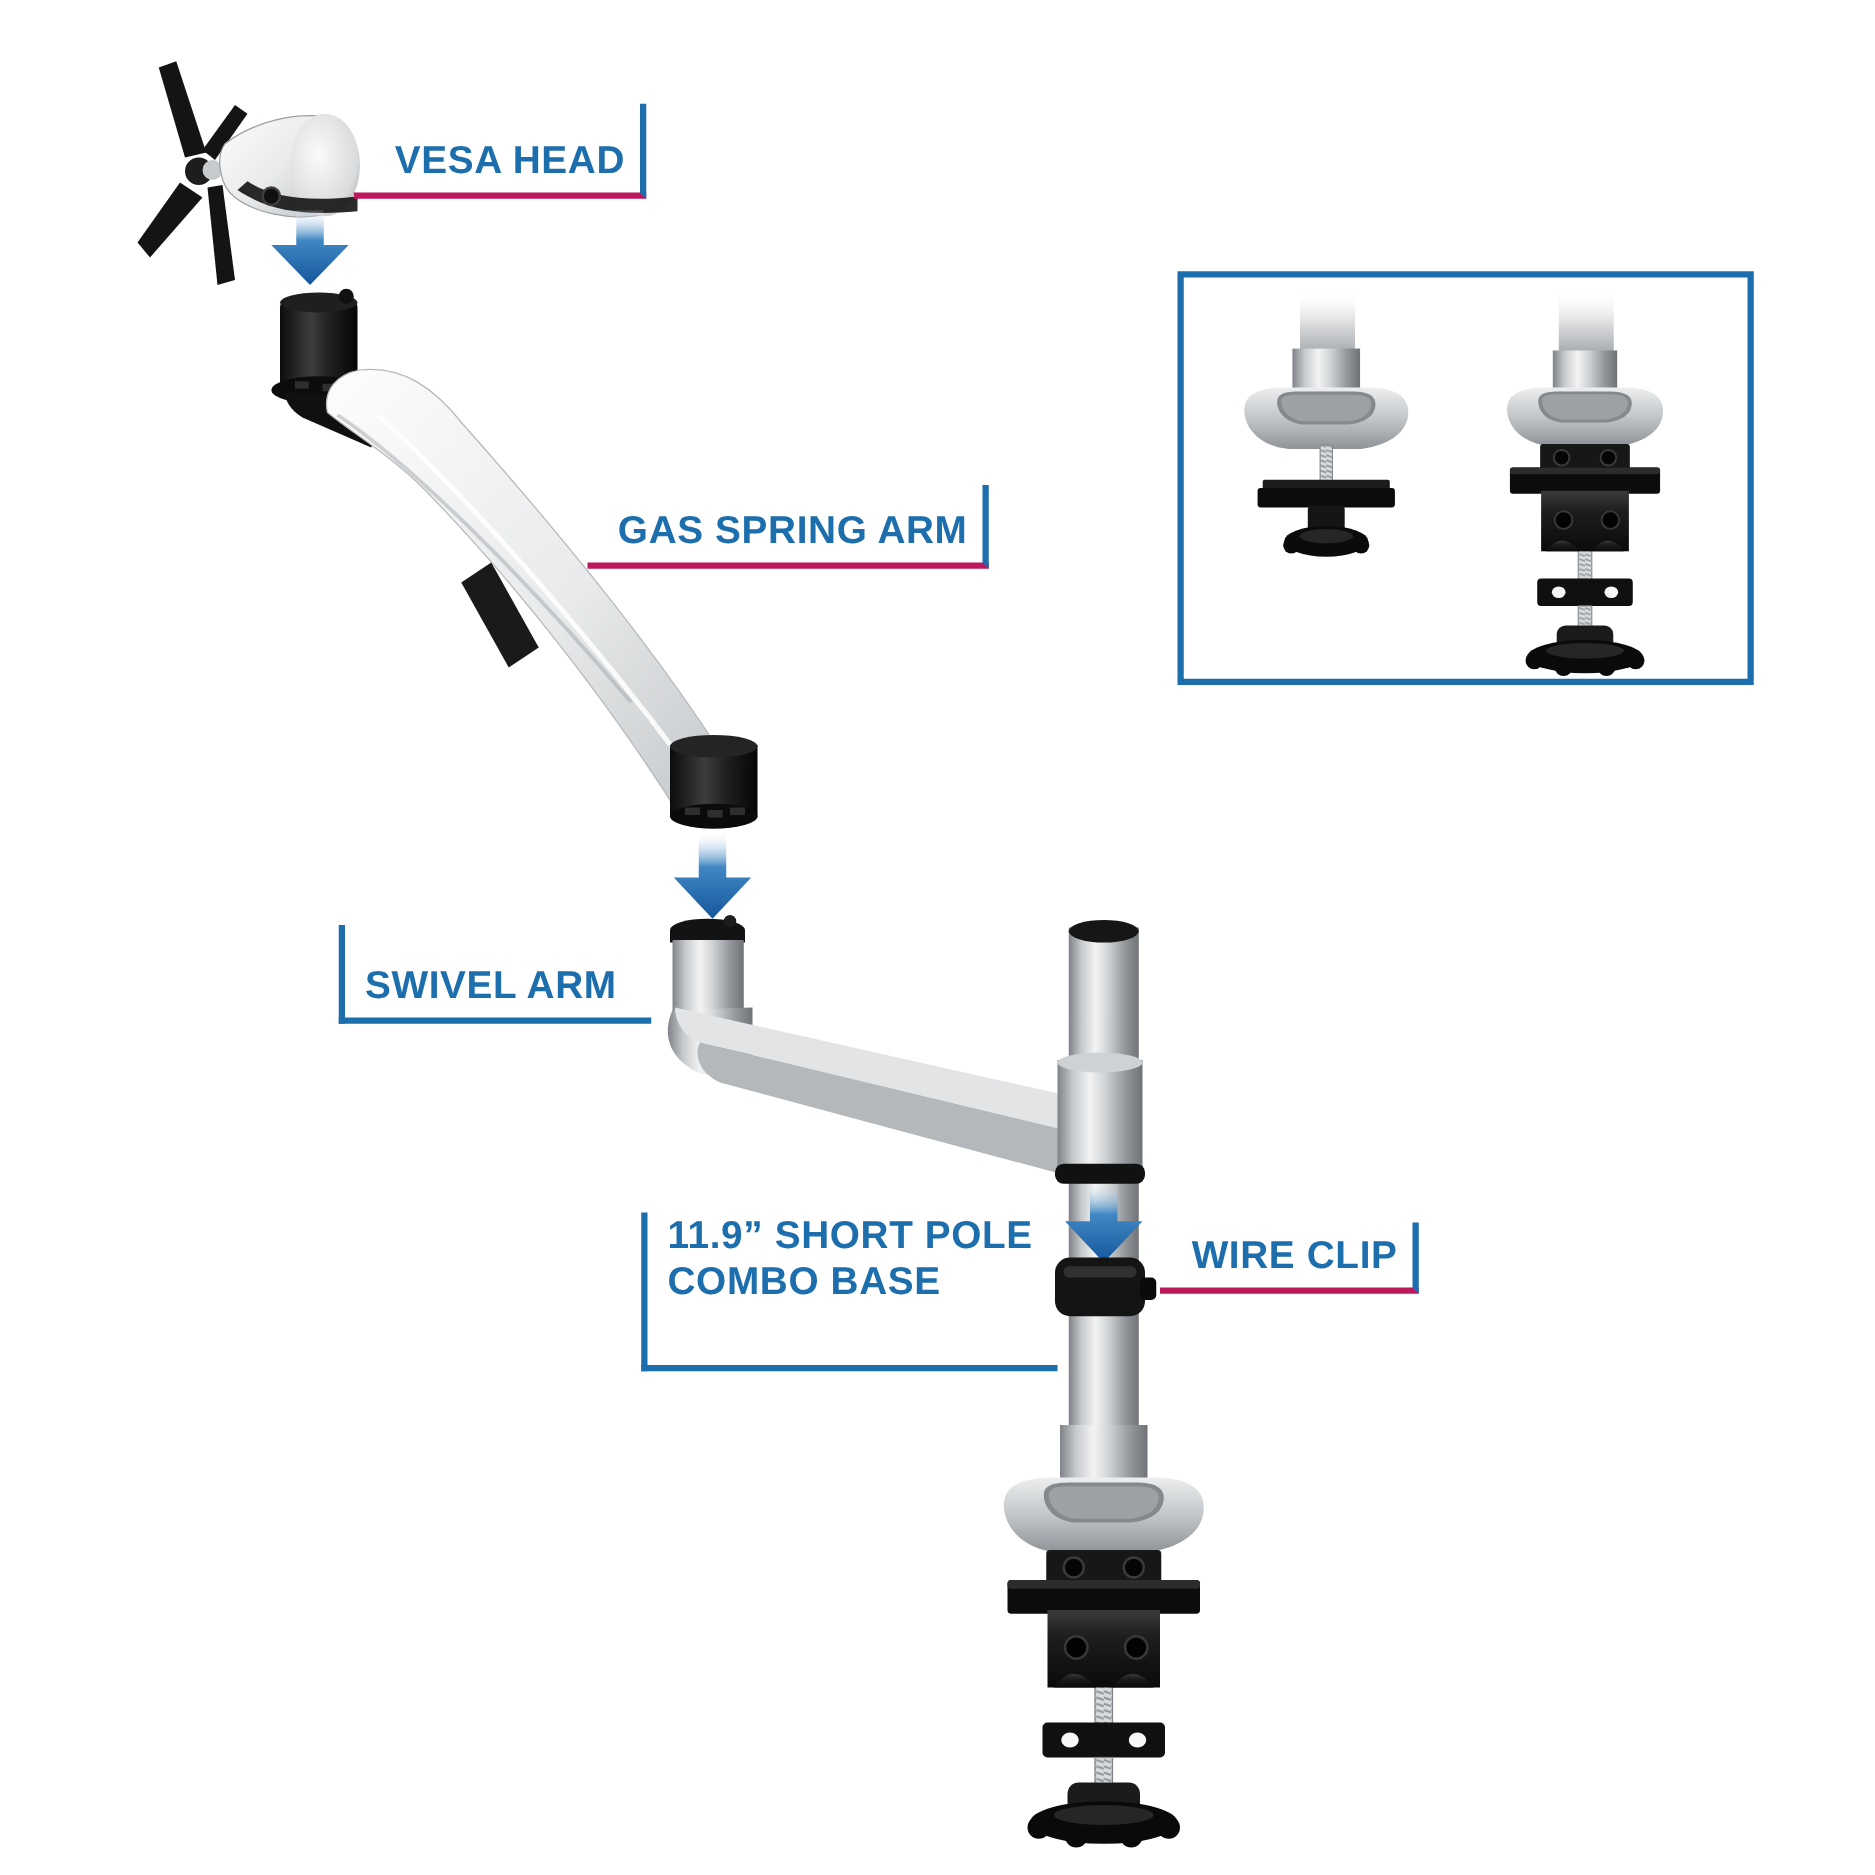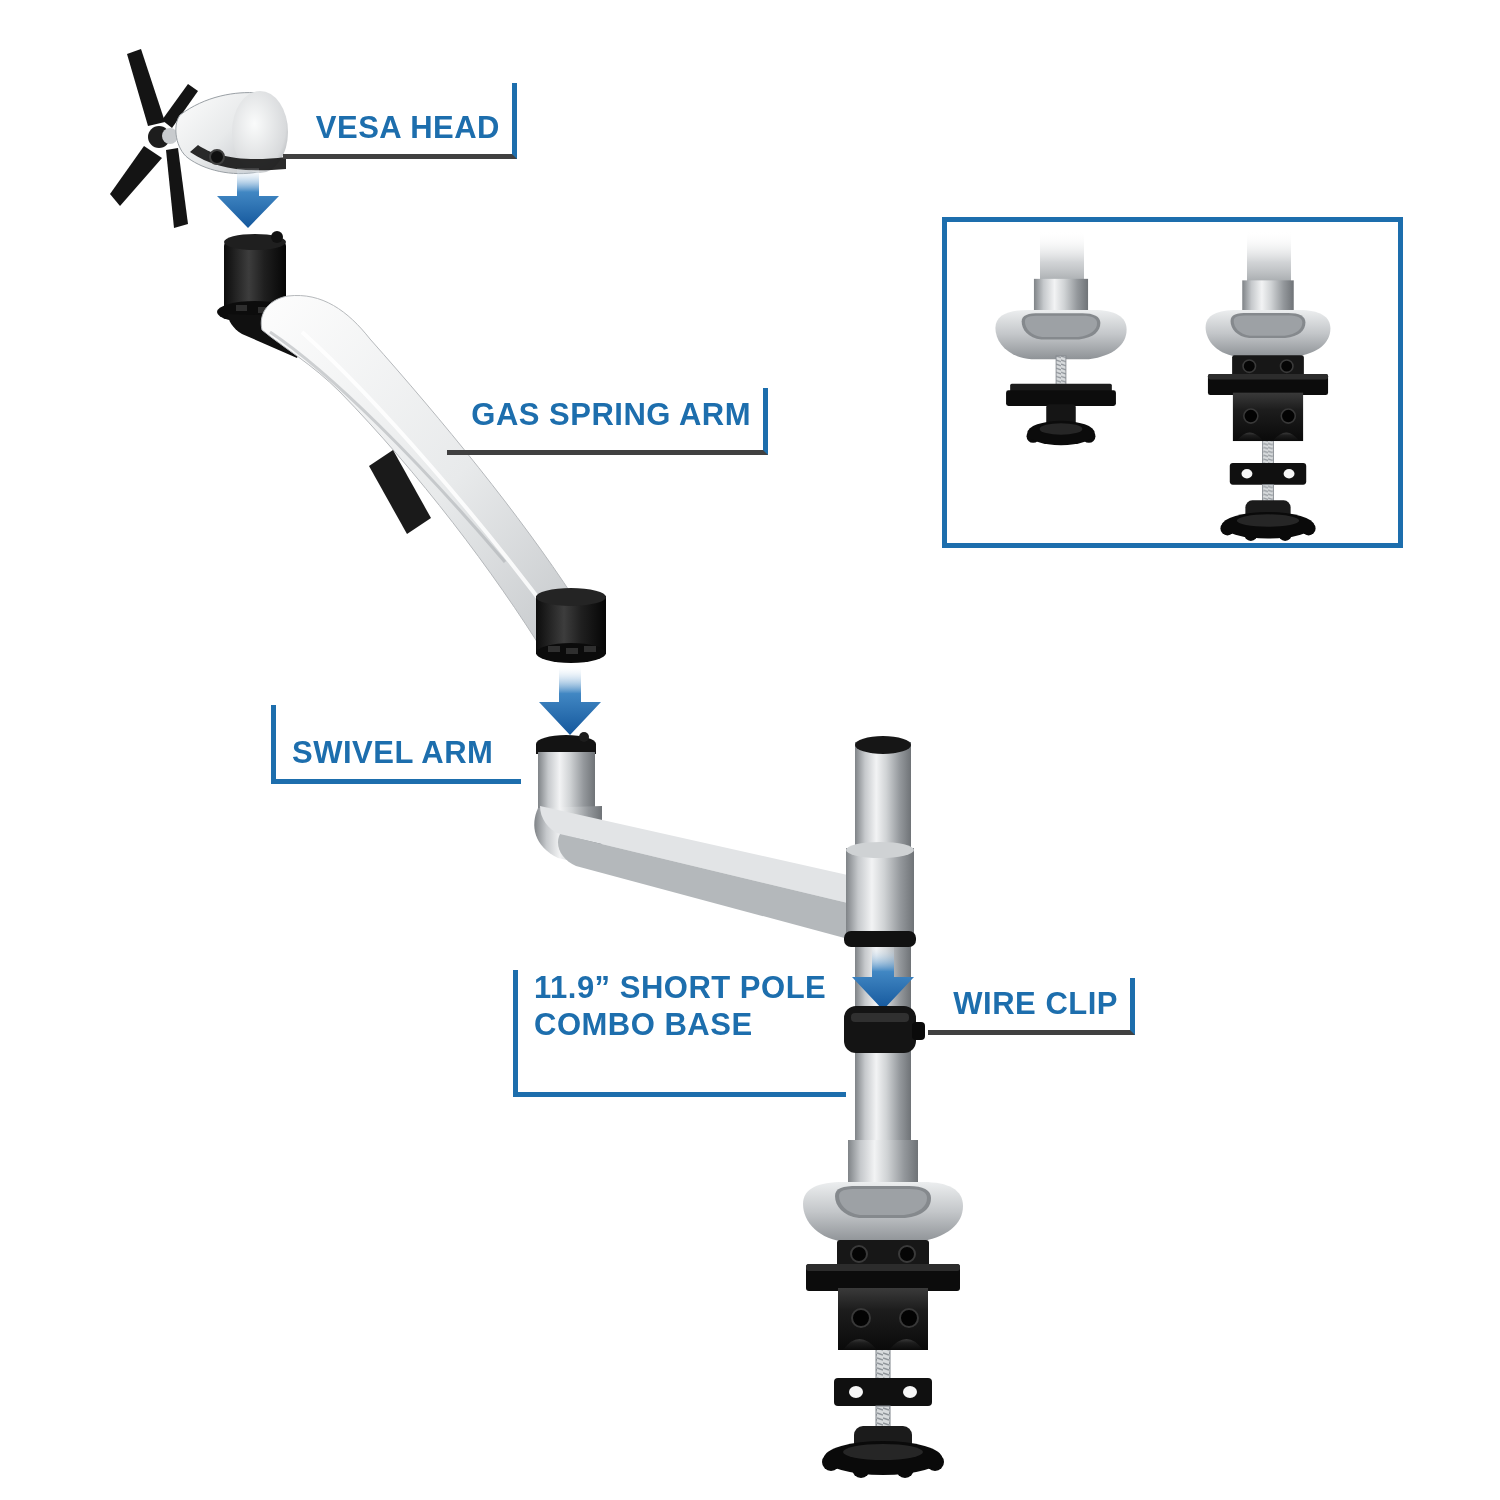--- a/index.html
+++ b/index.html
@@ -1,21 +1,21 @@
 <!DOCTYPE html>
 <html><head>
 <meta charset="utf-8">
 <style>
   html,body{margin:0;padding:0;background:#fff;}
   .canvas{position:relative;width:1500px;height:1500px;background:#ffffff;overflow:hidden;
           font-family:"Liberation Sans", sans-serif;}
   svg.art{position:absolute;left:0;top:0;}
   .callout{position:absolute;box-sizing:border-box;display:flex;color:#1d6ead;
            font-weight:bold;font-size:31px;letter-spacing:.5px;line-height:1.18;}
-  .co-br{border-bottom:5px solid #404040;border-right:5px solid #1d6ead;
+  .co-br{border-bottom:5px solid #be185d;border-right:5px solid #1d6ead;
          align-items:flex-end;justify-content:flex-end;padding:0 12px 7px 0;}
   .co-bl{border-bottom:5px solid #1d6ead;border-left:5px solid #1d6ead;
          align-items:flex-end;justify-content:flex-start;padding:0 0 7px 16px;}
   .co-col{flex-direction:column;align-items:flex-start;}
   .panel-title{position:absolute;color:#1d6ead;font-weight:bold;font-size:31px;
                letter-spacing:.5px;text-align:center;}
   .panel-box{position:absolute;border:5px solid #1d6ead;box-sizing:border-box;background:transparent;}
 </style>
 </head>
 <body>
@@ -209,25 +209,25 @@
         <rect x="-33" y="-38" width="66" height="40" fill="url(#poleG)"></rect>
         <use href="#clampAsm"></use>
       </g>
     </g>
   </svg>
 
   <div class="callout co-br" style="left:283px;top:83px;width:234px;height:76px;">
     <span>VESA HEAD</span>
   </div>
 
-  <div class="callout co-br" style="left:447px;top:388px;width:321px;height:67px;align-items:center;">
+  <div class="callout co-br" style="left:470px;top:388px;width:321px;height:67px;">
     <span>GAS SPRING ARM</span>
   </div>
 
-  <div class="callout co-bl" style="left:271px;top:705px;width:250px;height:79px;">
+  <div class="callout co-bl" style="left:271px;top:740px;width:250px;height:79px;">
     <span>SWIVEL ARM</span>
   </div>
 
   <div class="callout co-bl co-col" style="left:513px;top:970px;width:333px;height:127px;">
     <span>11.9” SHORT POLE</span>
     <span>COMBO BASE</span>
   </div>
 
   <div class="callout co-br" style="left:928px;top:978px;width:207px;height:57px;text-align:center;">
     <span>WIRE CLIP</span>

